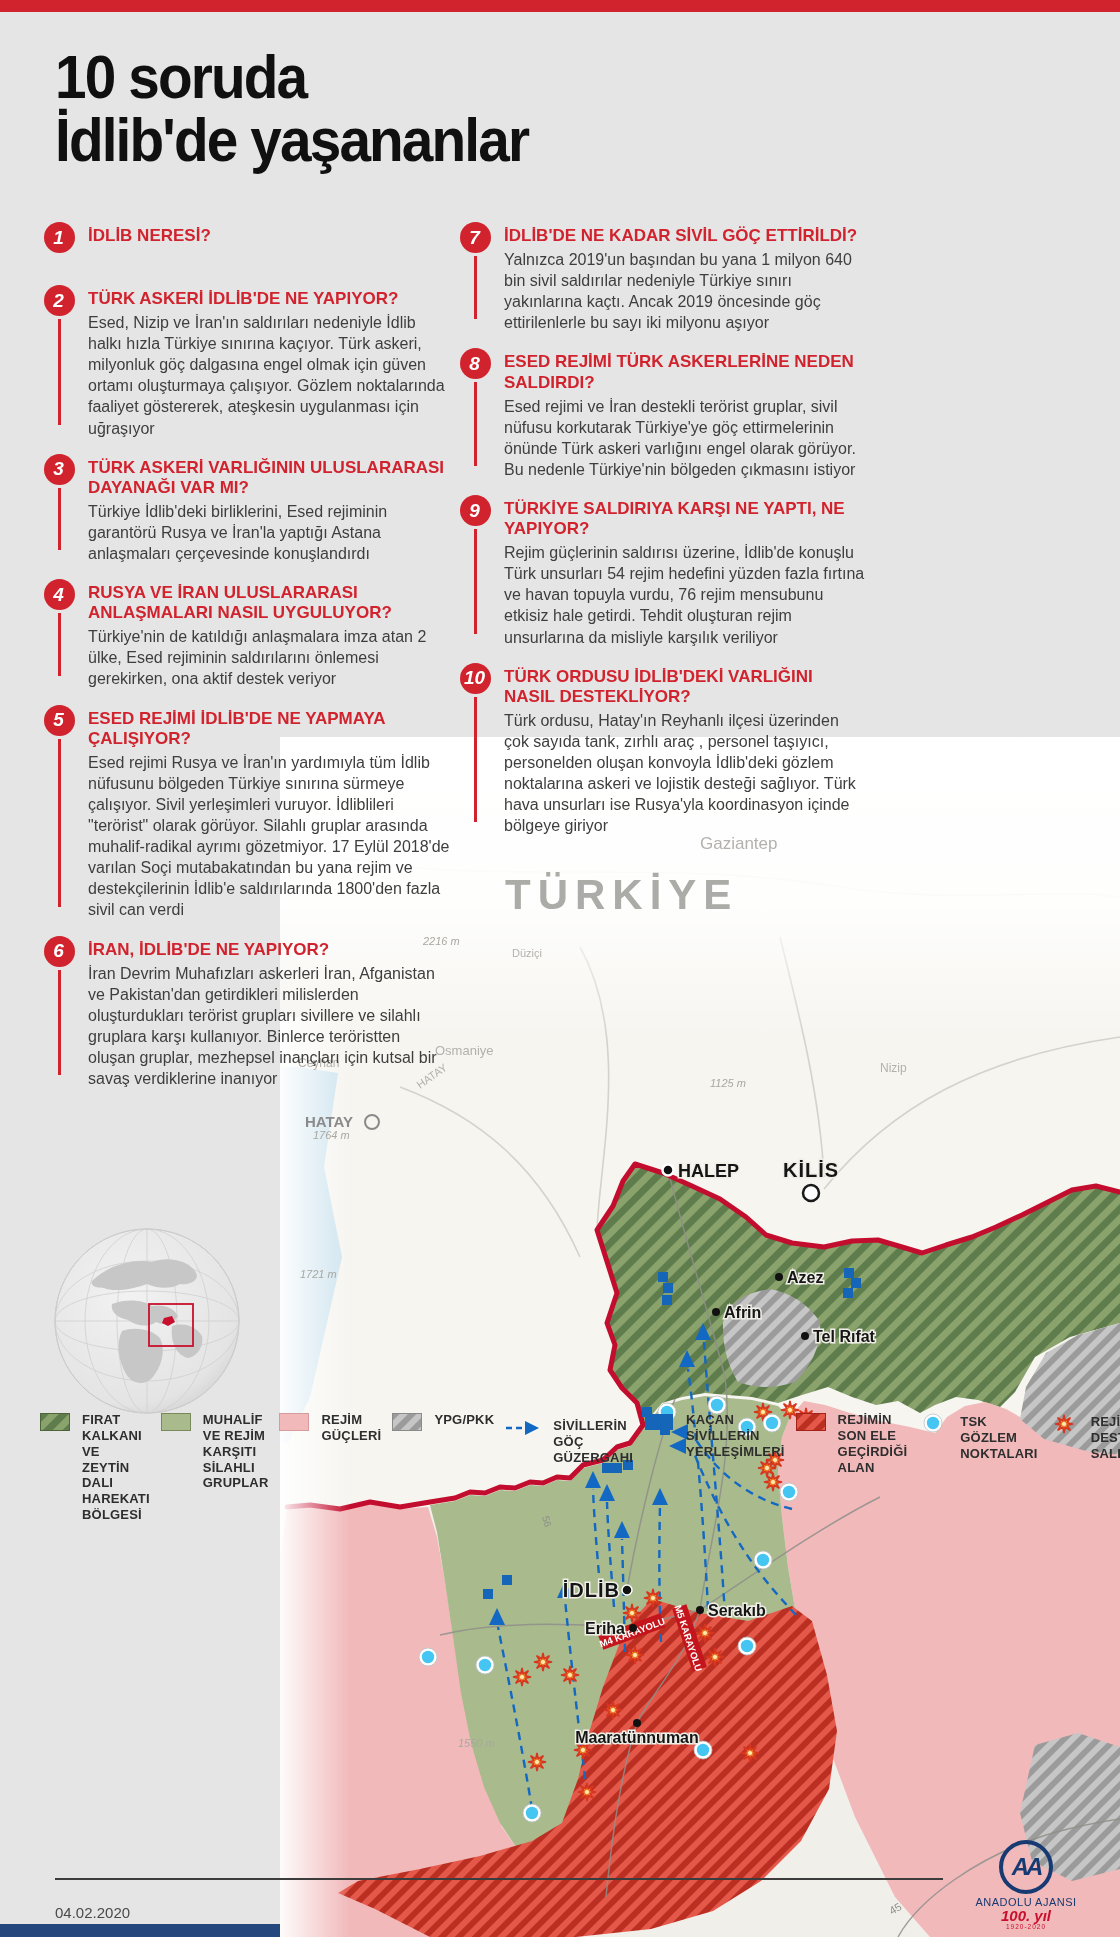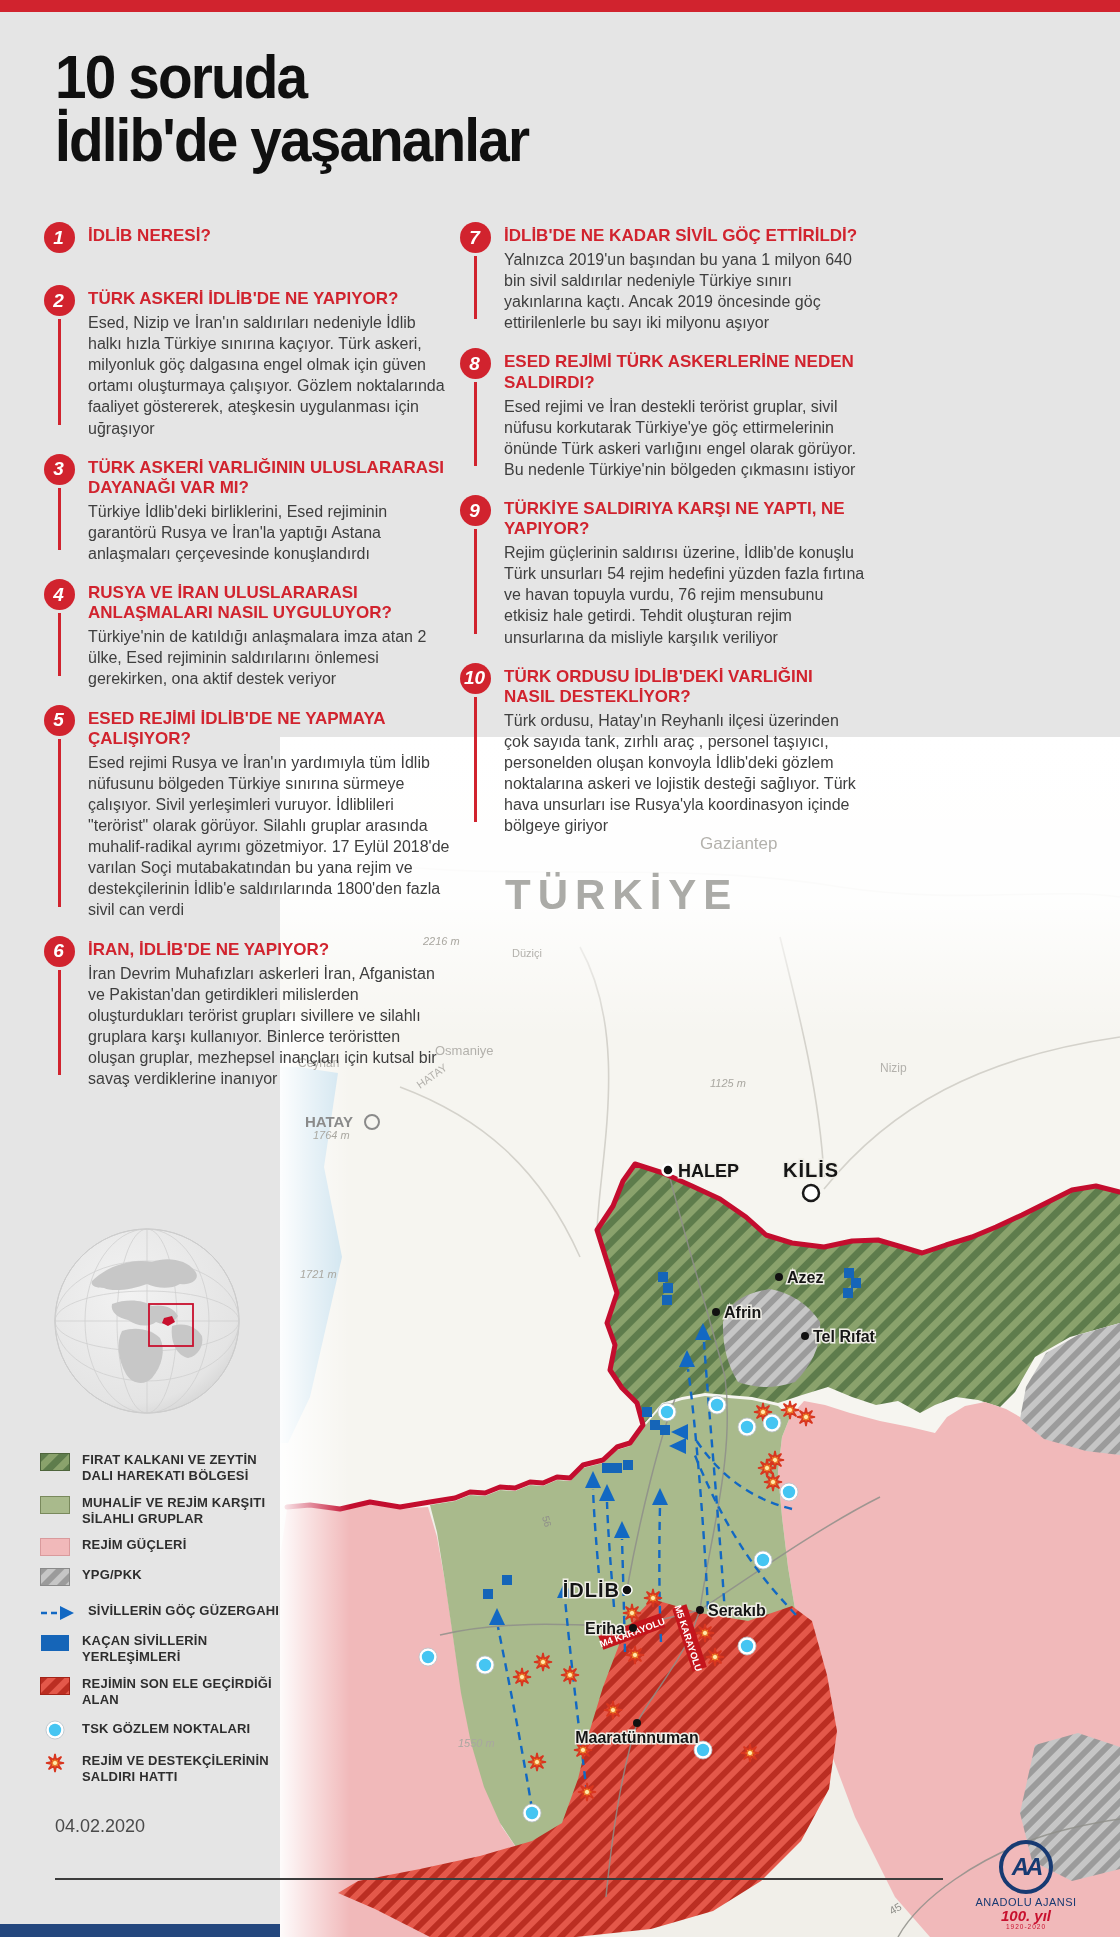--- a/index.html
+++ b/index.html
@@ -21,28 +21,28 @@
         justify-content:center;padding-right:2px;box-sizing:border-box;}
   .qline{width:3px;background:#d1232e;flex:1;margin:3px 0 14px 14px;}
   .qbody{flex:1;}
   .qhead{color:#d1232e;font-weight:700;font-size:17px;line-height:1.18;margin:4px 0 3px 0;}
   .qtext{color:#3e3e3e;font-size:16px;line-height:1.32;}
   
   .mapwrap{position:absolute;left:280px;top:737px;width:840px;height:1200px;z-index:1;}
   
   .globe{position:absolute;left:52px;top:1226px;width:190px;height:190px;z-index:6;}
   
-  .legend{position:absolute;left:40px;top:1452px;width:250px;z-index:7;
-          display:flex;flex-direction:column;gap:11px;}
+  .legend{position:absolute;left:40px;top:1412px;width:250px;z-index:7;
+          display:flex;gap:11px;}
   .litem{display:flex;align-items:flex-start;gap:12px;}
   .lswatch{flex:none;margin-top:1px;}
   .llabel{color:#2e2e2e;font-weight:700;font-size:13px;line-height:1.22;letter-spacing:.2px;}
   
   .rule{position:absolute;left:55px;top:1878px;width:888px;height:2px;background:#3c3c3c;z-index:8;}
-  .date{position:absolute;left:55px;top:1816px;font-size:18px;color:#4a4a4a;z-index:8;}
+  .date{position:absolute;left:55px;top:1904px;font-size:15px;color:#4a4a4a;z-index:8;}
   .aalogo{position:absolute;left:956px;top:1840px;width:140px;height:88px;z-index:8;text-align:center;}
   .aalogo .ring{margin:0 auto;width:46px;height:46px;border:4px solid #173a72;border-radius:50%;
         display:flex;align-items:center;justify-content:center;color:#173a72;font-weight:700;
         font-style:italic;font-size:24px;letter-spacing:-3px;background:rgba(255,255,255,.0);}
   .aalogo .aname{color:#173a72;font-weight:400;font-size:11px;letter-spacing:.5px;margin-top:2px;}
   .aalogo .a100{color:#c8102e;font-weight:700;font-size:15px;font-style:italic;line-height:1;}
   .aalogo .ayears{color:#c8102e;font-size:6.5px;letter-spacing:1px;}
   text{font-family:"Liberation Sans",sans-serif;}
   .cityLbl{font-weight:700;fill:#151515;paint-order:stroke;stroke:#efeee7;stroke-width:3px;}
   .fadeLbl{fill:#b3b1ac;}

